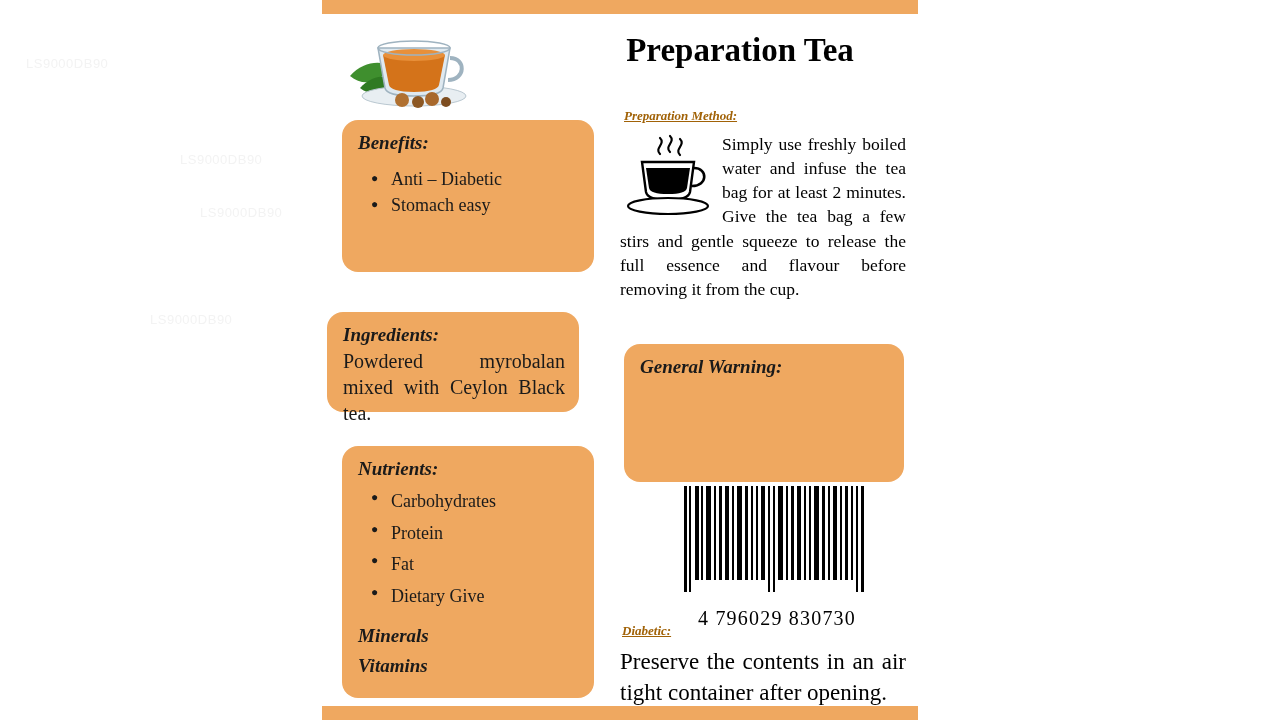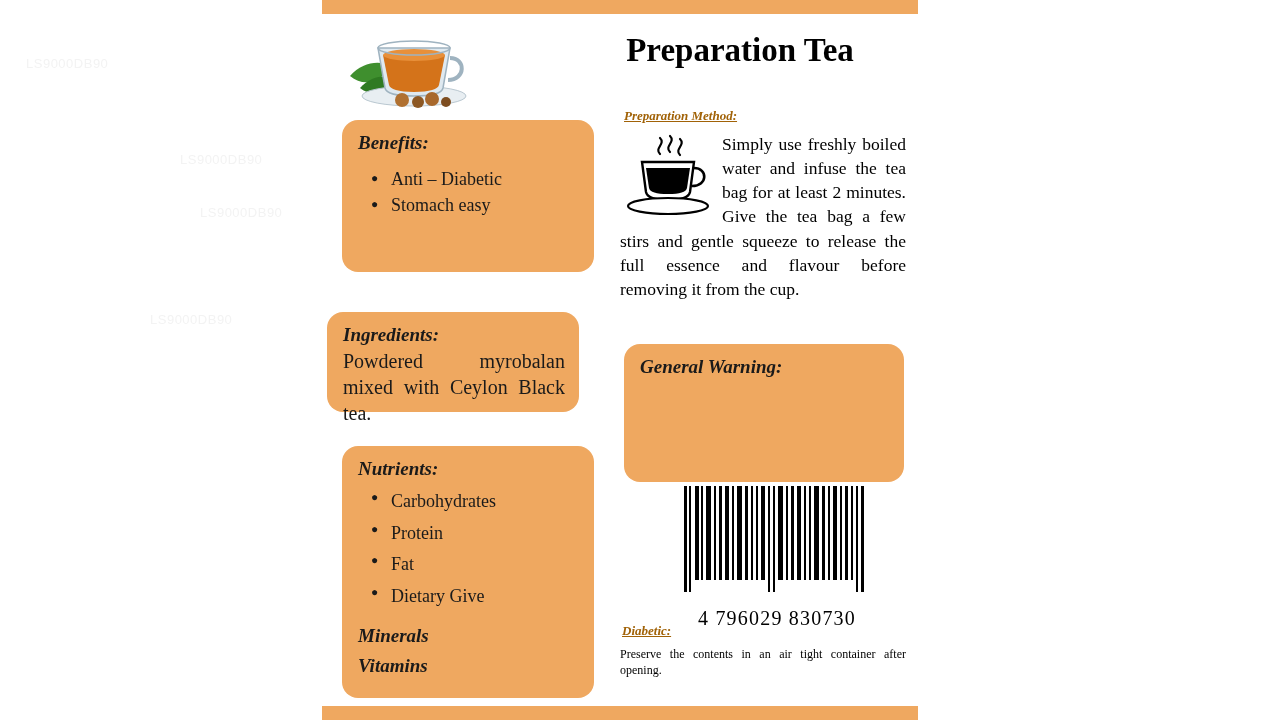--- a/index.html
+++ b/index.html
@@ -172,21 +172,21 @@
     width: 96px;
     height: 88px;
     margin: 2px 6px 0 0;
     shape-outside: margin-box;
   }
   .storage-body {
     position: absolute;
     left: 298px;
     top: 646px;
     width: 286px;
-    font-size: 12px;
+    font-size: 23px;
     line-height: 1.35;
     text-align: justify;
     color: #000;
     font-family: "Liberation Serif", serif;
   }
 
   
   .barcode-wrap {
     position: absolute;
     left: 360px;

